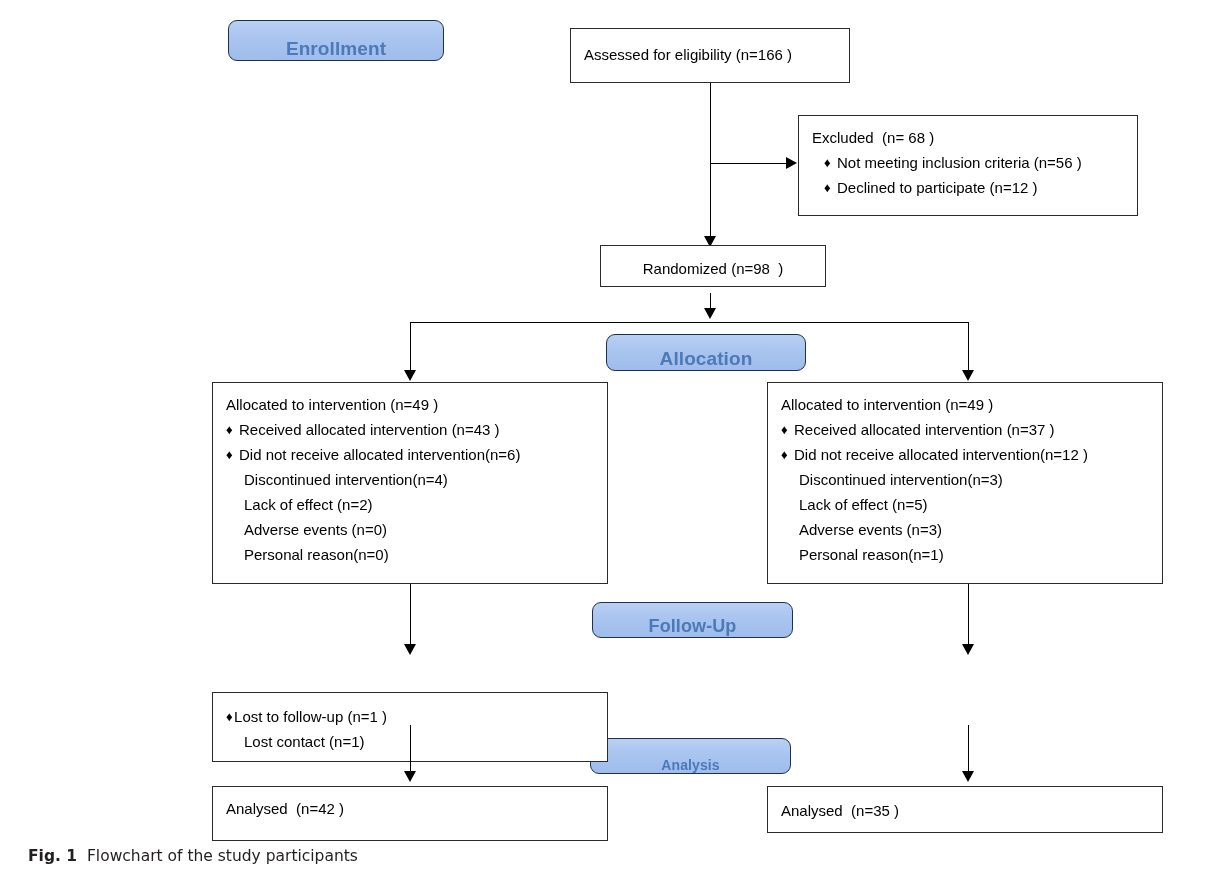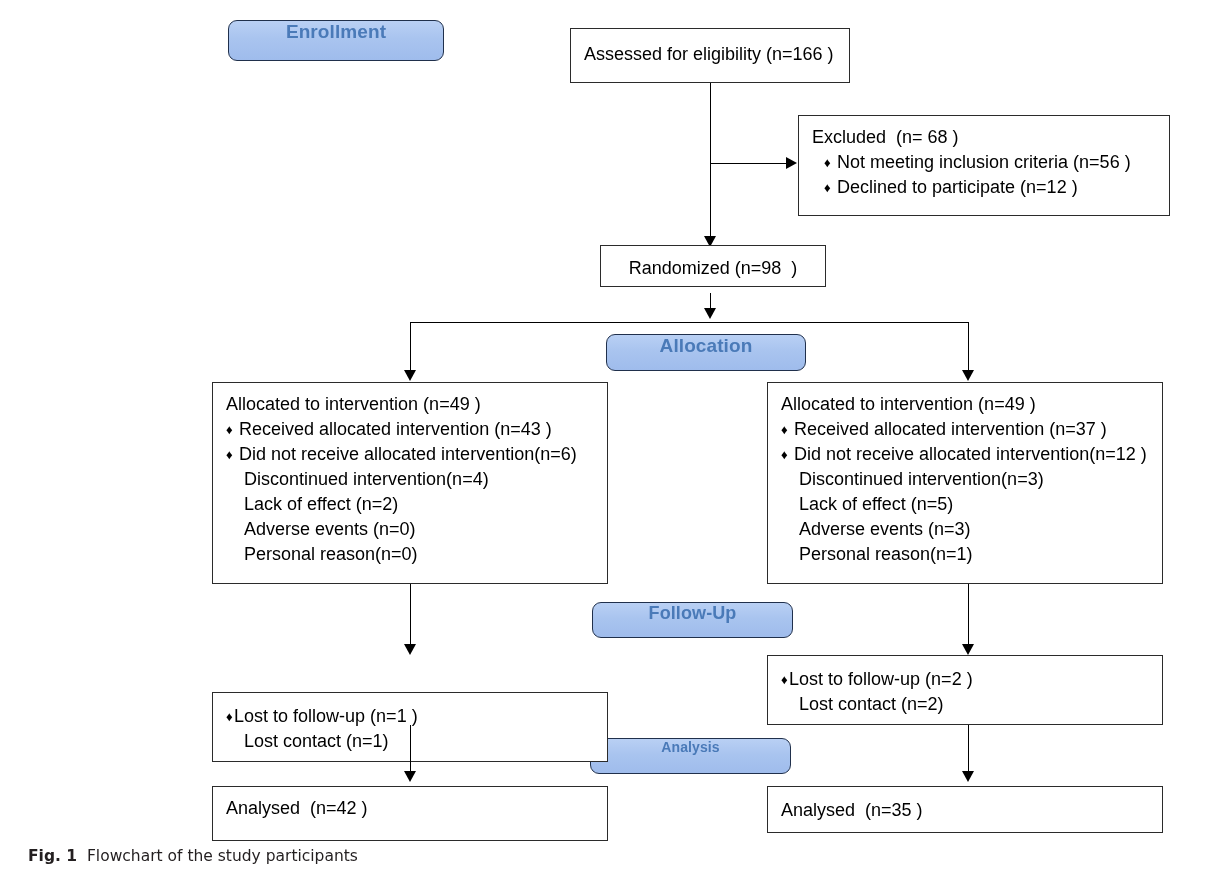--- a/index.html
+++ b/index.html
@@ -22,35 +22,35 @@
   
   .stage-label {
     position: absolute;
     box-sizing: border-box;
     border: 1.6px solid #20304c;
     border-radius: 9px;
     background: linear-gradient(to bottom, #b9d0f4 0%, #a9c4ef 45%, #9fbcec 100%);
     color: #4a7ab8;
     font-weight: bold;
     display: flex;
-    align-items: flex-start;
+    align-items: flex-end;
     justify-content: center;
     letter-spacing: 0.1px;
   }
 
   
   .flow-box {
     position: absolute;
     box-sizing: border-box;
     border: 1.6px solid #2b2b2b;
     background: #ffffff;
     padding: 9px 13px;
   }
   .flow-box .line {
-    font-size: 18px;
+    font-size: 15px;
     line-height: 25px;
     white-space: pre;
   }
   .flow-box .line.bullet::before {
     content: "\2666";
     display: inline-block;
     width: 1em;
     font-size: 13px;
     vertical-align: 1px;
   }
@@ -138,21 +138,21 @@
   <div class="flow-box" style="left:570px; top:28px; width:280px; height:55px; padding-top:13px;">
     <div class="line">Assessed for eligibility (n=166 )</div>
   </div>
 
   <div class="vline" style="left:710px; top:83px; height:162px;"></div>
   <div class="arrow-down" style="left:703.5px; top:236px;"></div>
 
   <div class="hline" style="left:710px; top:163px; width:78px;"></div>
   <div class="arrow-right" style="left:786px; top:156.5px;"></div>
 
-  <div class="flow-box" style="left:798px; top:115px; width:372px; height:101px;">
+  <div class="flow-box" style="left:798px; top:115px; width:340px; height:101px;">
     <div class="line">Excluded  (n= 68 )</div>
     <div class="line bullet bullet-pad">Not meeting inclusion criteria (n=56 )</div>
     <div class="line bullet bullet-pad">Declined to participate (n=12 )</div>
   </div>
 
   <div class="flow-box box-center" style="left:600px; top:245px; width:226px; height:42px; padding-top:10px;">
     <div class="line" style="text-align:center;">Randomized (n=98  )</div>
   </div>
 
   <div class="vline" style="left:710px; top:293px; height:16px;"></div>
@@ -186,24 +186,20 @@
   <div class="vline" style="left:410px; top:584px; height:62px;"></div>
   <div class="arrow-down" style="left:403.5px; top:644px;"></div>
   <div class="vline" style="left:968px; top:584px; height:62px;"></div>
   <div class="arrow-down" style="left:961.5px; top:644px;"></div>
 
   <div class="flow-box" style="left:212px; top:692px; width:396px; height:70px; padding-top:11px;">
     <div class="line bullet-tight">Lost to follow-up (n=1 )</div>
     <div class="line indent">Lost contact (n=1)</div>
   </div>
 
-  <div class="flow-box" style="left:767px; top:655px; width:396px; height:70px; padding-top:11px;">
-    <div class="line bullet-tight">Lost to follow-up (n=2 )</div>
-    <div class="line indent">Lost contact (n=2)</div>
-  </div>
 
   <div class="vline" style="left:410px; top:725px; height:48px;"></div>
   <div class="arrow-down" style="left:403.5px; top:771px;"></div>
   <div class="vline" style="left:968px; top:725px; height:48px;"></div>
   <div class="arrow-down" style="left:961.5px; top:771px;"></div>
 
   <div class="flow-box" style="left:212px; top:786px; width:396px; height:55px; ">
     <div class="line">Analysed  (n=42 )</div>
   </div>
 

